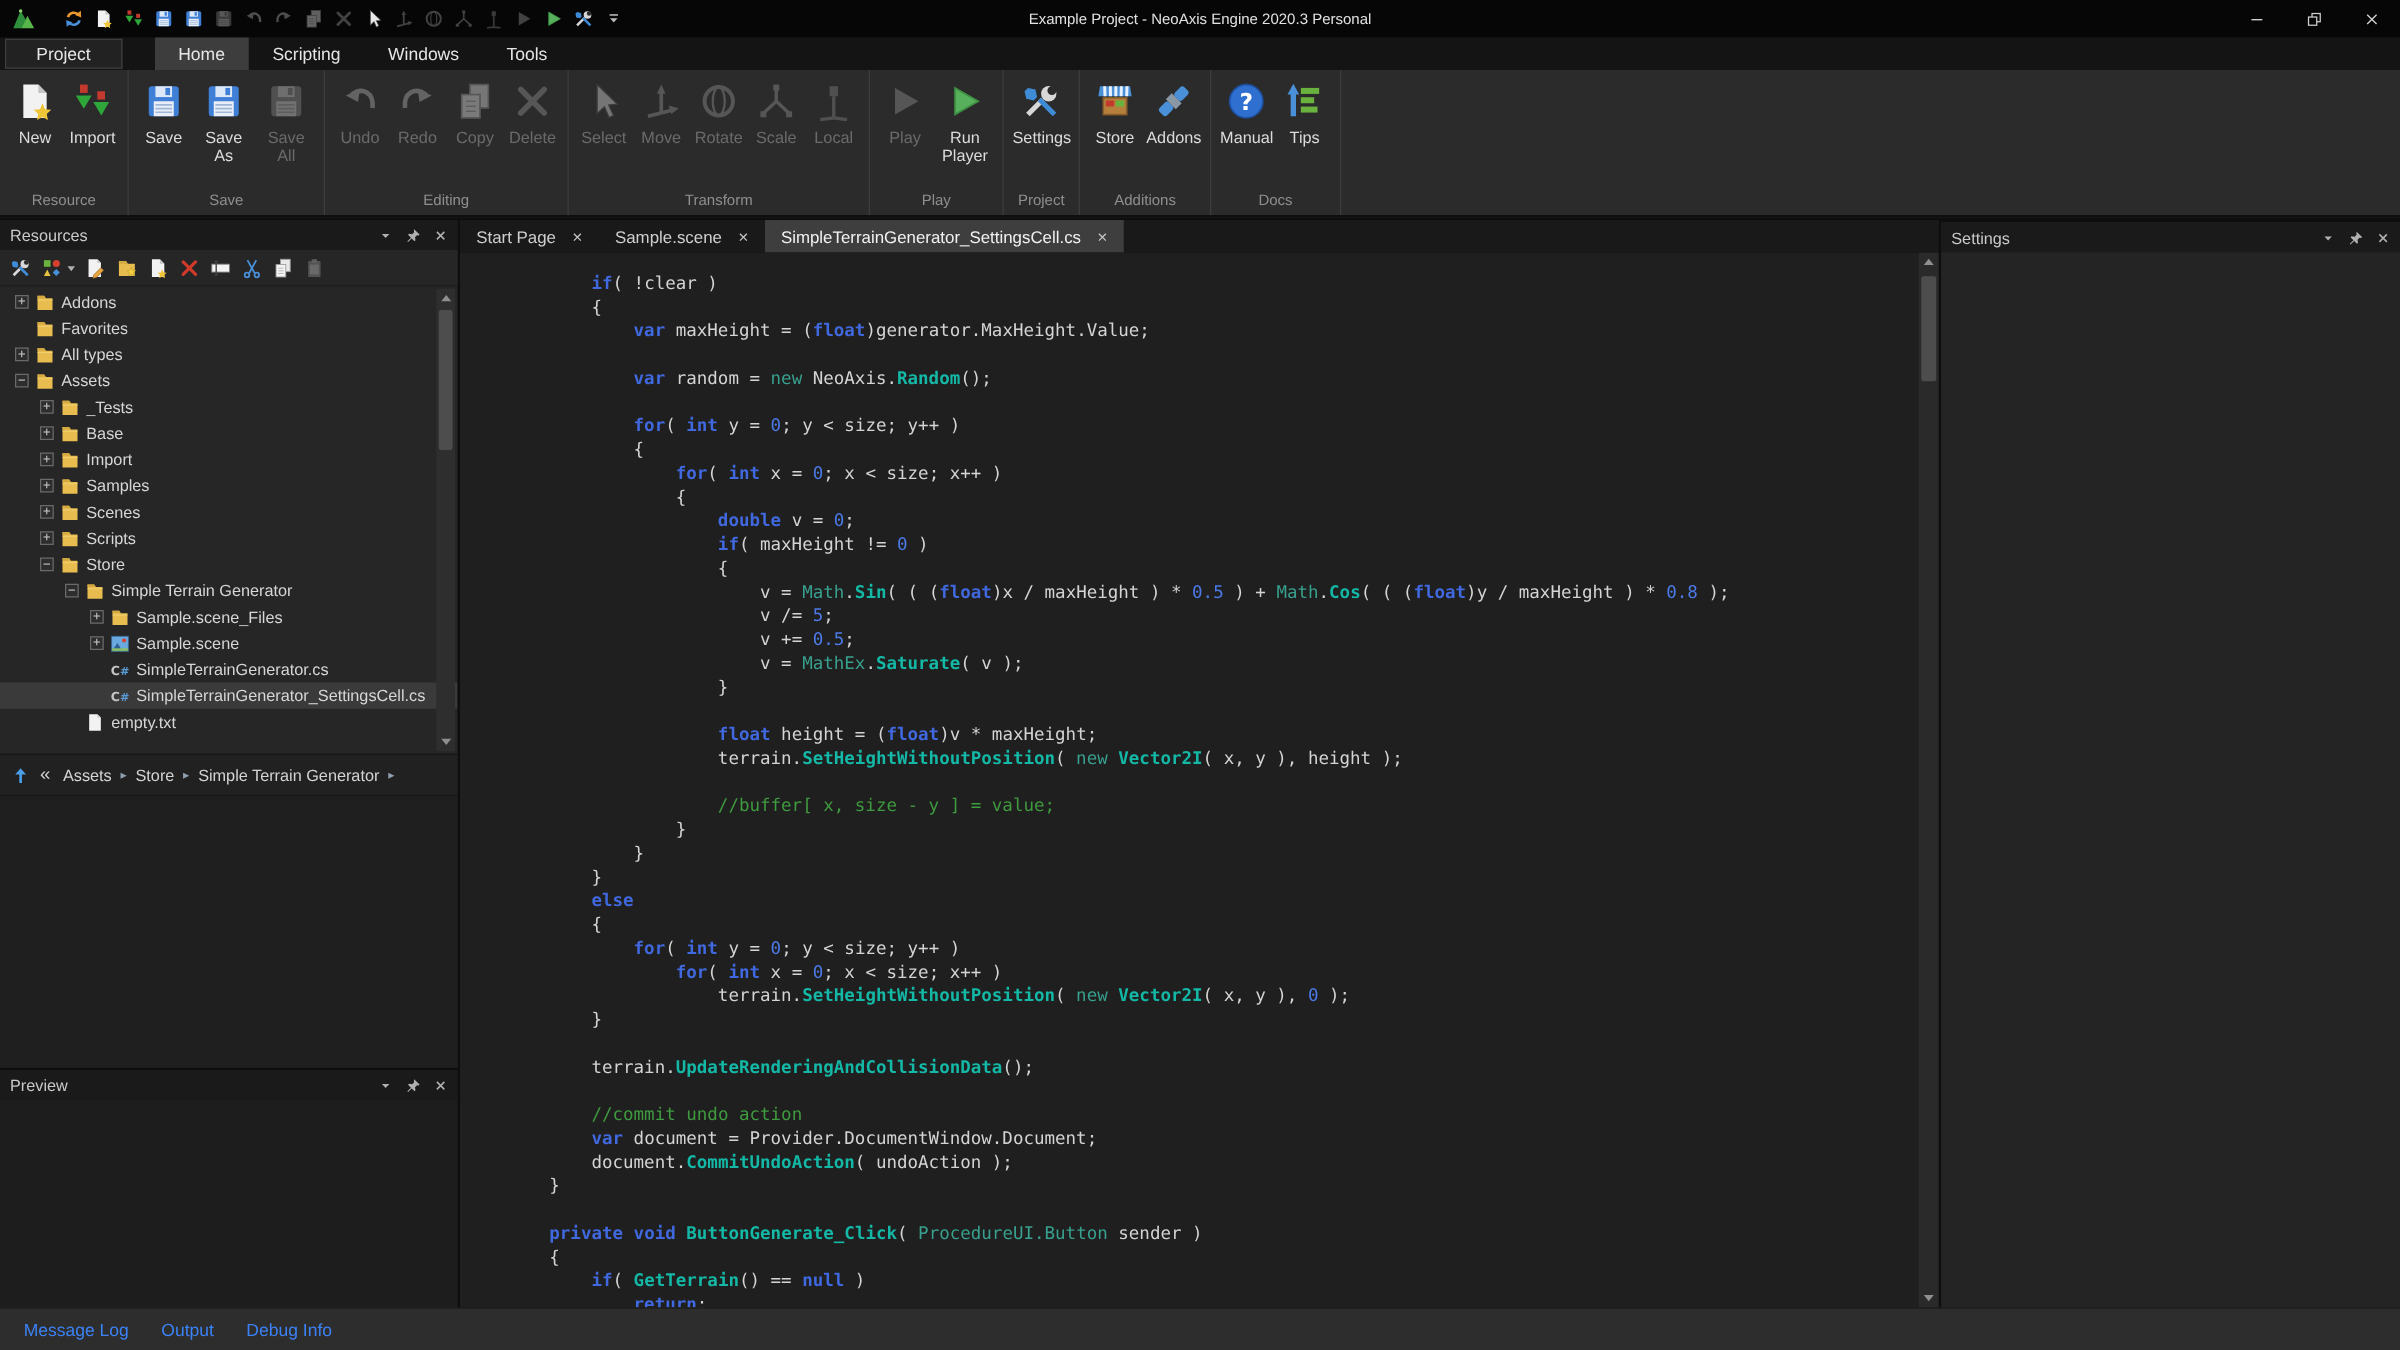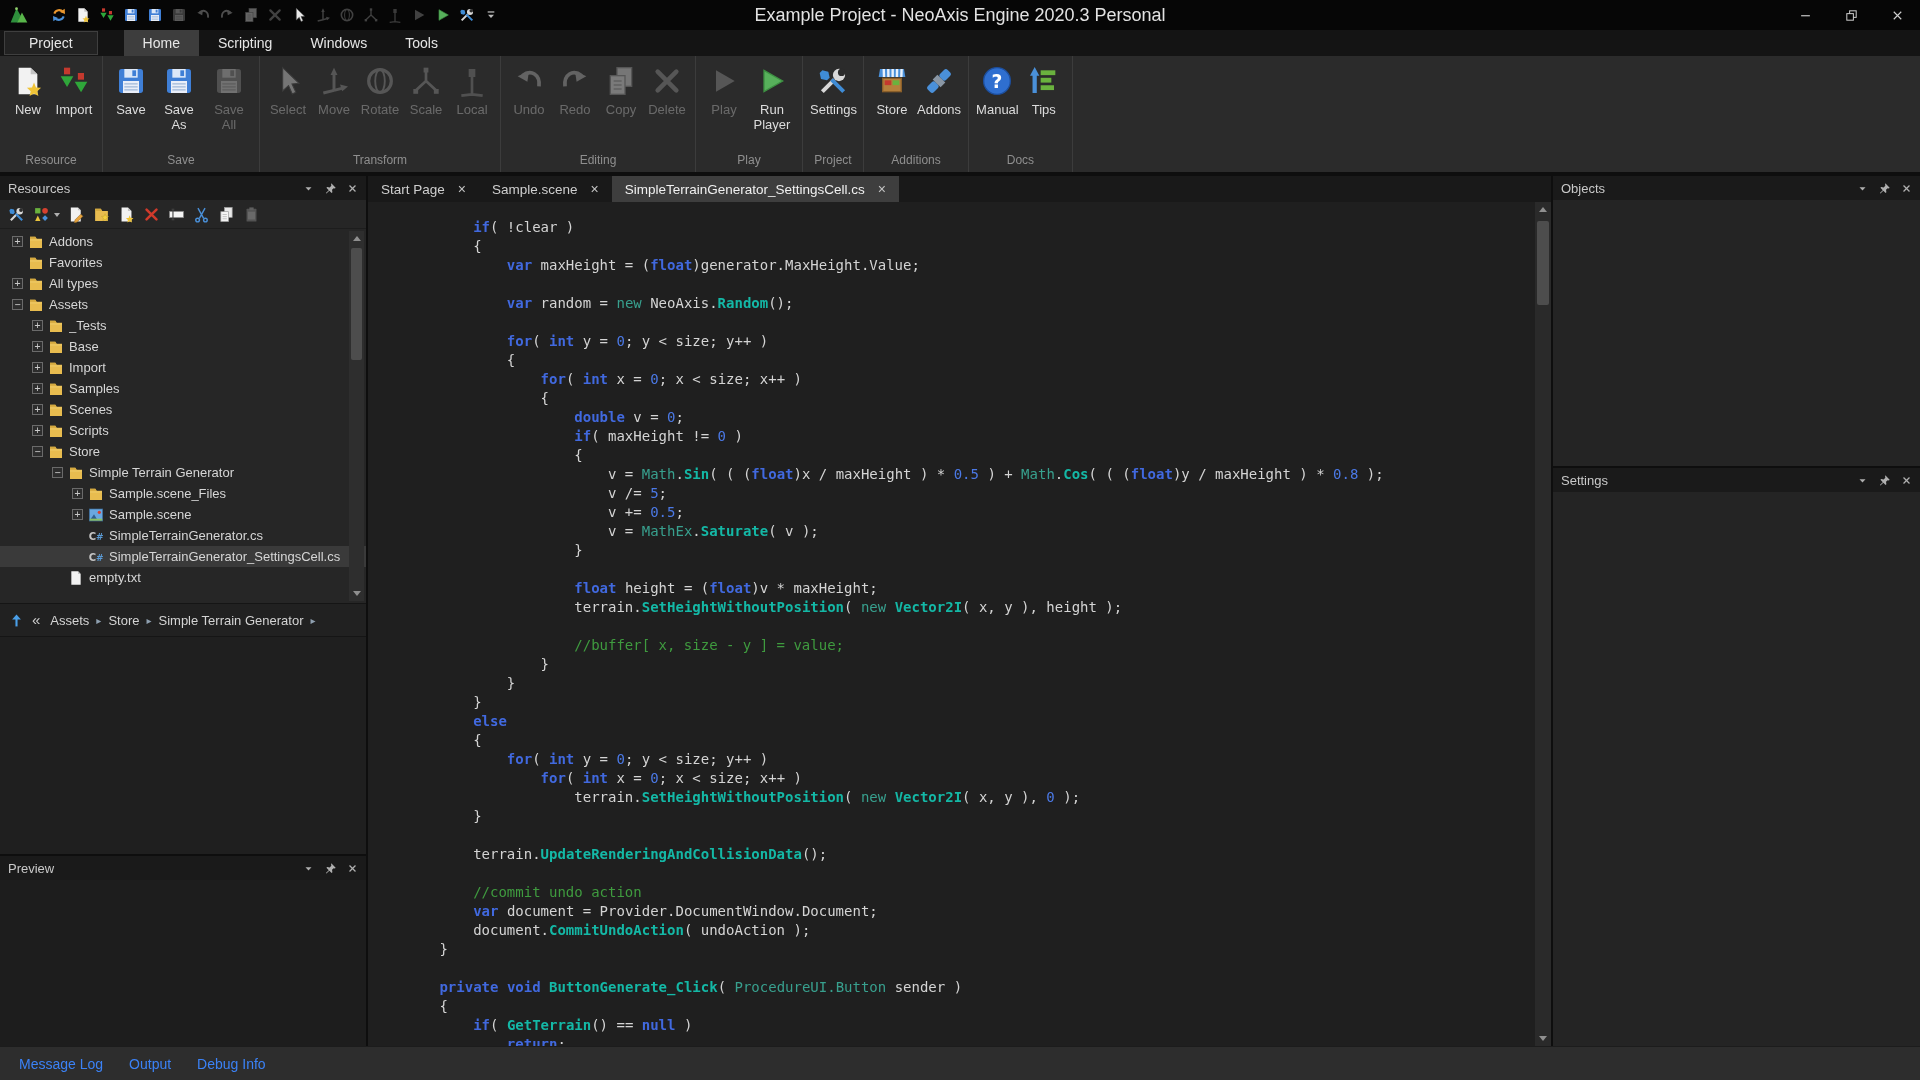--- a/index.html
+++ b/index.html
@@ -11,21 +11,21 @@
   svg{display:block;width:100%;height:100%;}
 
   
   #titlebar{position:absolute;left:0;top:0;width:100%;height:30px;background:#060606;display:flex;align-items:center;}
   #qa{display:flex;align-items:center;gap:3px;padding-left:8px;}
   .qa-btn{width:21px;height:24px;display:flex;align-items:center;justify-content:center;}
   .qa-btn svg{width:16px;height:16px;}
   .qa-btn:first-child svg{width:20px;height:20px;}
   .qa-btn:first-child{margin-right:16px;}
   .disabled{opacity:.42;filter:saturate(.15) brightness(.95);}
-  #win-title{position:absolute;left:0;right:0;top:0;height:30px;display:flex;align-items:center;justify-content:center;font-size:18px;color:#e2e2e2;pointer-events:none;}
+  #win-title{position:absolute;left:0;right:0;top:0;height:30px;display:flex;align-items:center;justify-content:center;font-size:12px;color:#e2e2e2;pointer-events:none;}
   #win-controls{margin-left:auto;display:flex;height:100%;}
   .wc{width:46px;height:100%;display:flex;align-items:center;justify-content:center;}
   .wc svg{width:15px;height:15px;}
 
   
   #menubar{position:absolute;left:0;top:30px;width:100%;height:26px;background:#141414;display:flex;align-items:stretch;font-size:14px;}
   .mtab{padding:0 19px;display:flex;align-items:center;color:#e6e6e6;}
   .mtab.active{background:#3d3d3d;}
   .mtab-btn{background:#222;border:1px solid #3f3f3f;margin:1px 26px 1px 4px;padding:0 24px;}
 
@@ -360,20 +360,61 @@
             <span class="rlab">Save All</span>
           </div>
       </div>
      <div class="rglab">Save</div>
    </div>
     <div class="rgroup">
      <div class="rbtns">
         <div class="rbtn disabled">
             <span class="ric">
             <svg viewBox="0 0 24 24" xmlns="http://www.w3.org/2000/svg">
+              <path d="M7 8c6.5-5 13.5-1 12.5 8" stroke="#b9b9b9" stroke-width="2.8" fill="none"></path>
+              <polygon points="3.5,8.5 12,4.5 10.8,12.5" fill="#b9b9b9"></polygon>
+            </svg>
+          </span>
+            <span class="rlab">Undo</span>
+          </div>
+        <div class="rbtn disabled">
+            <span class="ric">
+            <svg viewBox="0 0 24 24" xmlns="http://www.w3.org/2000/svg">
+              <path d="M17 8C10.5 3 3.5 7 4.5 16" stroke="#b9b9b9" stroke-width="2.8" fill="none"></path>
+              <polygon points="20.5,8.5 12,4.5 13.2,12.5" fill="#b9b9b9"></polygon>
+            </svg>
+          </span>
+            <span class="rlab">Redo</span>
+          </div>
+        <div class="rbtn disabled">
+            <span class="ric">
+            <svg viewBox="0 0 24 24" xmlns="http://www.w3.org/2000/svg">
+              <rect x="9" y="2" width="11" height="14" fill="#e9e9e9" stroke="#9a9a9a"></rect>
+              <rect x="4" y="8" width="11" height="14" fill="#f4f4f4" stroke="#9a9a9a"></rect>
+              <path d="M6.5 12h6M6.5 15h6M6.5 18h6" stroke="#b0b0b0" stroke-width="1"></path>
+            </svg>
+          </span>
+            <span class="rlab">Copy</span>
+          </div>
+        <div class="rbtn disabled">
+            <span class="ric">
+            <svg viewBox="0 0 24 24" xmlns="http://www.w3.org/2000/svg">
+              <path d="M5 5l14 14M19 5L5 19" stroke="#9a9a9a" stroke-width="3.4" stroke-linecap="round"></path>
+            </svg>
+          </span>
+            <span class="rlab">Delete</span>
+          </div>
+      </div>
+     <div class="rglab">Editing</div>
+   </div>
+    <div class="rgroup">
+     <div class="rbtns">
+        <div class="rbtn disabled">
+            <span class="ric">
+            <svg viewBox="0 0 24 24" xmlns="http://www.w3.org/2000/svg">
               <polygon points="8,2 8,19.5 12.4,15.4 15.2,21.8 17.9,20.5 15,14.3 20.3,13.8" fill="#e8e8e8" stroke="#555" stroke-width="0.8"></polygon>
             </svg>
           </span>
             <span class="rlab">Select</span>
           </div>
         <div class="rbtn disabled">
             <span class="ric">
             <svg viewBox="0 0 24 24" xmlns="http://www.w3.org/2000/svg">
               <g stroke="#9a9a9a" stroke-width="2.2" fill="#9a9a9a">
                 <path d="M12 19V6" fill="none"></path>
@@ -414,61 +455,20 @@
               <g stroke="#8a8a8a" stroke-width="2" fill="#8a8a8a">
                 <path d="M12 22V9M12 22l-8 1M12 22l8 1" fill="none"></path>
                 <rect x="9.5" y="3" width="5" height="6" stroke="none"></rect>
               </g>
             </svg>
           </span>
             <span class="rlab">Local</span>
           </div>
       </div>
      <div class="rglab">Transform</div>
-   </div>
-    <div class="rgroup">
-     <div class="rbtns">
-        <div class="rbtn disabled">
-            <span class="ric">
-            <svg viewBox="0 0 24 24" xmlns="http://www.w3.org/2000/svg">
-              <path d="M7 8c6.5-5 13.5-1 12.5 8" stroke="#b9b9b9" stroke-width="2.8" fill="none"></path>
-              <polygon points="3.5,8.5 12,4.5 10.8,12.5" fill="#b9b9b9"></polygon>
-            </svg>
-          </span>
-            <span class="rlab">Undo</span>
-          </div>
-        <div class="rbtn disabled">
-            <span class="ric">
-            <svg viewBox="0 0 24 24" xmlns="http://www.w3.org/2000/svg">
-              <path d="M17 8C10.5 3 3.5 7 4.5 16" stroke="#b9b9b9" stroke-width="2.8" fill="none"></path>
-              <polygon points="20.5,8.5 12,4.5 13.2,12.5" fill="#b9b9b9"></polygon>
-            </svg>
-          </span>
-            <span class="rlab">Redo</span>
-          </div>
-        <div class="rbtn disabled">
-            <span class="ric">
-            <svg viewBox="0 0 24 24" xmlns="http://www.w3.org/2000/svg">
-              <rect x="9" y="2" width="11" height="14" fill="#e9e9e9" stroke="#9a9a9a"></rect>
-              <rect x="4" y="8" width="11" height="14" fill="#f4f4f4" stroke="#9a9a9a"></rect>
-              <path d="M6.5 12h6M6.5 15h6M6.5 18h6" stroke="#b0b0b0" stroke-width="1"></path>
-            </svg>
-          </span>
-            <span class="rlab">Copy</span>
-          </div>
-        <div class="rbtn disabled">
-            <span class="ric">
-            <svg viewBox="0 0 24 24" xmlns="http://www.w3.org/2000/svg">
-              <path d="M5 5l14 14M19 5L5 19" stroke="#9a9a9a" stroke-width="3.4" stroke-linecap="round"></path>
-            </svg>
-          </span>
-            <span class="rlab">Delete</span>
-          </div>
-      </div>
-     <div class="rglab">Editing</div>
    </div>
     <div class="rgroup">
      <div class="rbtns">
         <div class="rbtn disabled">
             <span class="ric">
             <svg viewBox="0 0 24 24" xmlns="http://www.w3.org/2000/svg">
               <polygon points="6,4 20,12 6,20" fill="#9a9a9a"></polygon>
             </svg>
           </span>
             <span class="rlab">Play</span>
@@ -910,43 +910,20 @@
     <div id="code-lines"><div class="cl">            <span class="tk">if</span><span class="tp">( !clear )</span></div><div class="cl">            <span class="tp">{</span></div><div class="cl">                <span class="tk">var</span><span class="tp"> maxHeight = (</span><span class="tk">float</span><span class="tp">)generator.MaxHeight.Value;</span></div><div class="cl"></div><div class="cl">                <span class="tk">var</span><span class="tp"> random = </span><span class="tt">new</span><span class="tp"> NeoAxis.</span><span class="tm">Random</span><span class="tp">();</span></div><div class="cl"></div><div class="cl">                <span class="tk">for</span><span class="tp">( </span><span class="tk">int</span><span class="tp"> y = </span><span class="tn">0</span><span class="tp">; y &lt; size; y++ )</span></div><div class="cl">                <span class="tp">{</span></div><div class="cl">                    <span class="tk">for</span><span class="tp">( </span><span class="tk">int</span><span class="tp"> x = </span><span class="tn">0</span><span class="tp">; x &lt; size; x++ )</span></div><div class="cl">                    <span class="tp">{</span></div><div class="cl">                        <span class="tk">double</span><span class="tp"> v = </span><span class="tn">0</span><span class="tp">;</span></div><div class="cl">                        <span class="tk">if</span><span class="tp">( maxHeight != </span><span class="tn">0</span><span class="tp"> )</span></div><div class="cl">                        <span class="tp">{</span></div><div class="cl">                            <span class="tp">v = </span><span class="tt">Math</span><span class="tp">.</span><span class="tm">Sin</span><span class="tp">( ( (</span><span class="tk">float</span><span class="tp">)x / maxHeight ) * </span><span class="tn">0.5</span><span class="tp"> ) + </span><span class="tt">Math</span><span class="tp">.</span><span class="tm">Cos</span><span class="tp">( ( (</span><span class="tk">float</span><span class="tp">)y / maxHeight ) * </span><span class="tn">0.8</span><span class="tp"> );</span></div><div class="cl">                            <span class="tp">v /= </span><span class="tn">5</span><span class="tp">;</span></div><div class="cl">                            <span class="tp">v += </span><span class="tn">0.5</span><span class="tp">;</span></div><div class="cl">                            <span class="tp">v = </span><span class="tt">MathEx</span><span class="tp">.</span><span class="tm">Saturate</span><span class="tp">( v );</span></div><div class="cl">                        <span class="tp">}</span></div><div class="cl"></div><div class="cl">                        <span class="tk">float</span><span class="tp"> height = (</span><span class="tk">float</span><span class="tp">)v * maxHeight;</span></div><div class="cl">                        <span class="tp">terrain.</span><span class="tm">SetHeightWithoutPosition</span><span class="tp">( </span><span class="tt">new</span><span class="tp"> </span><span class="tm">Vector2I</span><span class="tp">( x, y ), height );</span></div><div class="cl"></div><div class="cl">                        <span class="tc">//buffer[ x, size - y ] = value;</span></div><div class="cl">                    <span class="tp">}</span></div><div class="cl">                <span class="tp">}</span></div><div class="cl">            <span class="tp">}</span></div><div class="cl">            <span class="tk">else</span></div><div class="cl">            <span class="tp">{</span></div><div class="cl">                <span class="tk">for</span><span class="tp">( </span><span class="tk">int</span><span class="tp"> y = </span><span class="tn">0</span><span class="tp">; y &lt; size; y++ )</span></div><div class="cl">                    <span class="tk">for</span><span class="tp">( </span><span class="tk">int</span><span class="tp"> x = </span><span class="tn">0</span><span class="tp">; x &lt; size; x++ )</span></div><div class="cl">                        <span class="tp">terrain.</span><span class="tm">SetHeightWithoutPosition</span><span class="tp">( </span><span class="tt">new</span><span class="tp"> </span><span class="tm">Vector2I</span><span class="tp">( x, y ), </span><span class="tn">0</span><span class="tp"> );</span></div><div class="cl">            <span class="tp">}</span></div><div class="cl"></div><div class="cl">            <span class="tp">terrain.</span><span class="tm">UpdateRenderingAndCollisionData</span><span class="tp">();</span></div><div class="cl"></div><div class="cl">            <span class="tc">//commit undo action</span></div><div class="cl">            <span class="tk">var</span><span class="tp"> document = Provider.DocumentWindow.Document;</span></div><div class="cl">            <span class="tp">document.</span><span class="tm">CommitUndoAction</span><span class="tp">( undoAction );</span></div><div class="cl">        <span class="tp">}</span></div><div class="cl"></div><div class="cl">        <span class="tk">private</span><span class="tp"> </span><span class="tk">void</span><span class="tp"> </span><span class="tm">ButtonGenerate_Click</span><span class="tp">( </span><span class="tt">ProcedureUI.Button</span><span class="tp"> sender )</span></div><div class="cl">        <span class="tp">{</span></div><div class="cl">            <span class="tk">if</span><span class="tp">( </span><span class="tm">GetTerrain</span><span class="tp">() == </span><span class="tk">null</span><span class="tp"> )</span></div><div class="cl">                <span class="tk">return</span><span class="tp">;</span></div></div>
     <div class="sbar" id="editor-sbar">
       <div class="sarrow up"></div>
       <div class="sthumb" style="top:19px;height:84px;"></div>
       <div class="sarrow down"></div>
     </div>
   </div>
 </div>
 
 <div id="right-col">
-  <div class="panel" id="objects-panel">
-    <div class="panel-header">
-      <span class="ph-title">Objects</span>
-      <span class="ph-icons">
-        <span class="ph-ic">
-            <svg viewBox="0 0 24 24" xmlns="http://www.w3.org/2000/svg">
-              <polygon points="6.5,9.5 17.5,9.5 12,15.5" fill="#b0b0b0"></polygon>
-            </svg>
-          </span>
-        <span class="ph-ic">
-            <svg viewBox="0 0 24 24" xmlns="http://www.w3.org/2000/svg">
-              <path d="M13.5 2.5L21.5 10.5l-1.3 1.3-2.4-.4-3 3 .7 4.6-1.4 1.4-4.3-4.3-5.3 5.3-1-1 5.3-5.3-4.3-4.3 1.4-1.4 4.6.7 3-3-.4-2.4z" fill="#b0b0b0"></path>
-            </svg>
-          </span>
-        <span class="ph-ic">
-            <svg viewBox="0 0 24 24" xmlns="http://www.w3.org/2000/svg">
-              <path d="M6.5 6.5l11 11M17.5 6.5l-11 11" stroke="#b0b0b0" stroke-width="2.3"></path>
-            </svg>
-          </span>
-      </span>
-    </div>
-    <div id="objects-content"></div>
-  </div>
   <div class="panel" id="settings-panel">
     <div class="panel-header">
       <span class="ph-title">Settings</span>
       <span class="ph-icons">
         <span class="ph-ic">
             <svg viewBox="0 0 24 24" xmlns="http://www.w3.org/2000/svg">
               <polygon points="6.5,9.5 17.5,9.5 12,15.5" fill="#b0b0b0"></polygon>
             </svg>
           </span>
         <span class="ph-ic">

